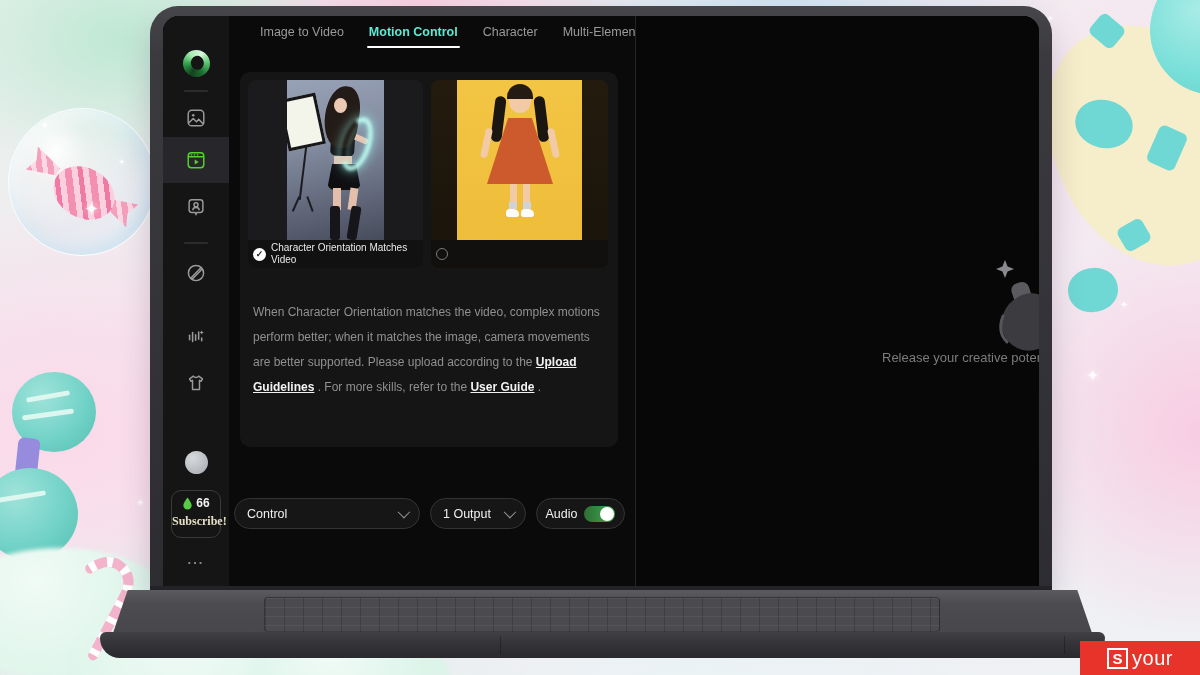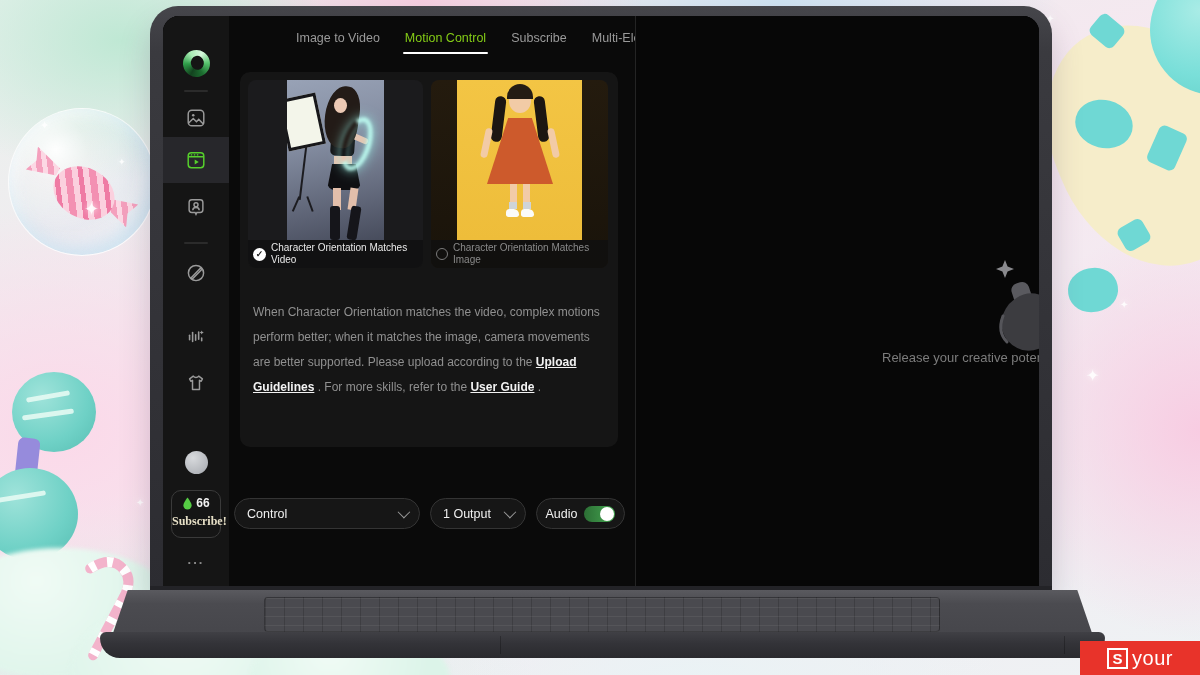--- a/index.html
+++ b/index.html
@@ -90,23 +90,23 @@
     background: radial-gradient(circle at 35% 30%, #d8dadd 0%, #b4b7bc 70%, #9fa2a7 100%); }
   .credits-box { position:absolute; left:8px; top:474px; width:50px; height:48px;
     border:1px solid #3a3a3a; border-radius:10px; text-align:center; padding-top:5px; }
   .credits-row { display:flex; align-items:flex-end; justify-content:center; gap:3px;
     color:#f2f2f2; font-size:12px; font-weight:bold; }
   .subscribe { font-family:"Liberation Serif", serif; font-size:12px; color:#e6dfc6; margin-top:4px;font-weight:bold; }
   .sb-dots { position:absolute; left:0; top:536px; width:66px; text-align:center;
     color:#8a8a8a; font-size:13px; font-weight:bold; letter-spacing:2px; }
 
   .main { position:absolute; left:66px; top:0; width:406px; height:572px; }
-  .tabs { position:absolute; left:31px; top:9px; display:flex; gap:25px; align-items:center; height:26px;margin-left:36px; }
+  .tabs { position:absolute; left:31px; top:9px; display:flex; gap:25px; align-items:flex-start; height:26px; }
   .tab { font-size:12.5px; color:#9a9a9a; position:relative; white-space:nowrap; cursor:default; }
-  .tab.active { color:#84cc16; font-weight:normal; }
+  .tab.active { color:#5eead4; font-weight:bold; }
   .tab.active::after { content:""; position:absolute; left:-2px; right:-2px; bottom:-9px; height:2.5px; background:#fff; border-radius:2px; }
 
   .panel { position:absolute; left:11px; top:56px; width:378px; height:375px; background:#151515; border-radius:10px; }
   .card { position:absolute; top:8px; height:188px; border-radius:8px; overflow:hidden; background:#1b1b1d; }
   .card-video { left:8px; width:175px; }
   .card-image { left:191px; width:177px; background:linear-gradient(180deg,#241b0e 0%, #19130a 100%); }
   .photo { position:absolute; top:0; height:160px; overflow:hidden; }
   .photoL { left:39px; width:97px;
     background: linear-gradient(168deg, #98a2b6 0%, #828b9f 40%, #5d6375 78%, #474c5c 100%); }
   .photoR { left:26px; width:125px; background:linear-gradient(180deg, #f3c544 0%, #eebd3a 100%); }
@@ -306,21 +306,21 @@
             <div class="subscribe">Subscribe!</div>
           </div>
 
           <div class="sb-dots">...</div>
         </div>
 
         <div class="main">
           <div class="tabs">
             <div class="tab">Image to Video</div>
             <div class="tab active">Motion Control</div>
-            <div class="tab">Subscribe</div>
+            <div class="tab">Character</div>
             <div class="tab">Multi-Elements</div>
           </div>
 
           <div class="panel">
 
             <div class="card card-video">
               <div class="photo photoL">
                 <div class="softbox"></div>
                 <div class="sb-stand"></div>
                 <div class="sb-leg" style="left:8px;top:116px;transform:rotate(24deg);"></div>
@@ -355,21 +355,20 @@
                 <div class="g-dress"></div>
                 <div class="g-leg" style="left:53px;"></div>
                 <div class="g-leg" style="left:66px;"></div>
                 <div class="g-sock" style="left:52px;"></div>
                 <div class="g-sock" style="left:66px;"></div>
                 <div class="g-shoe" style="left:49px;"></div>
                 <div class="g-shoe" style="left:64px;"></div>
               </div>
               <div class="opt-bar">
                 <div class="radio-off"></div>
-                <div class="opt-label lbl-off">Character Orientation Matches Image</div>
               </div>
             </div>
 
             <div class="desc">
               <span>When Character Orientation matches the video, complex motions perform better; when it matches the image, camera movements are better supported. Please upload according to the </span><a>Upload Guidelines</a><span> . For more skills, refer to the </span><a>User Guide</a><span> .</span>
             </div>
           </div>
 
           <div class="select sel-mode">
             <span>Control</span>

